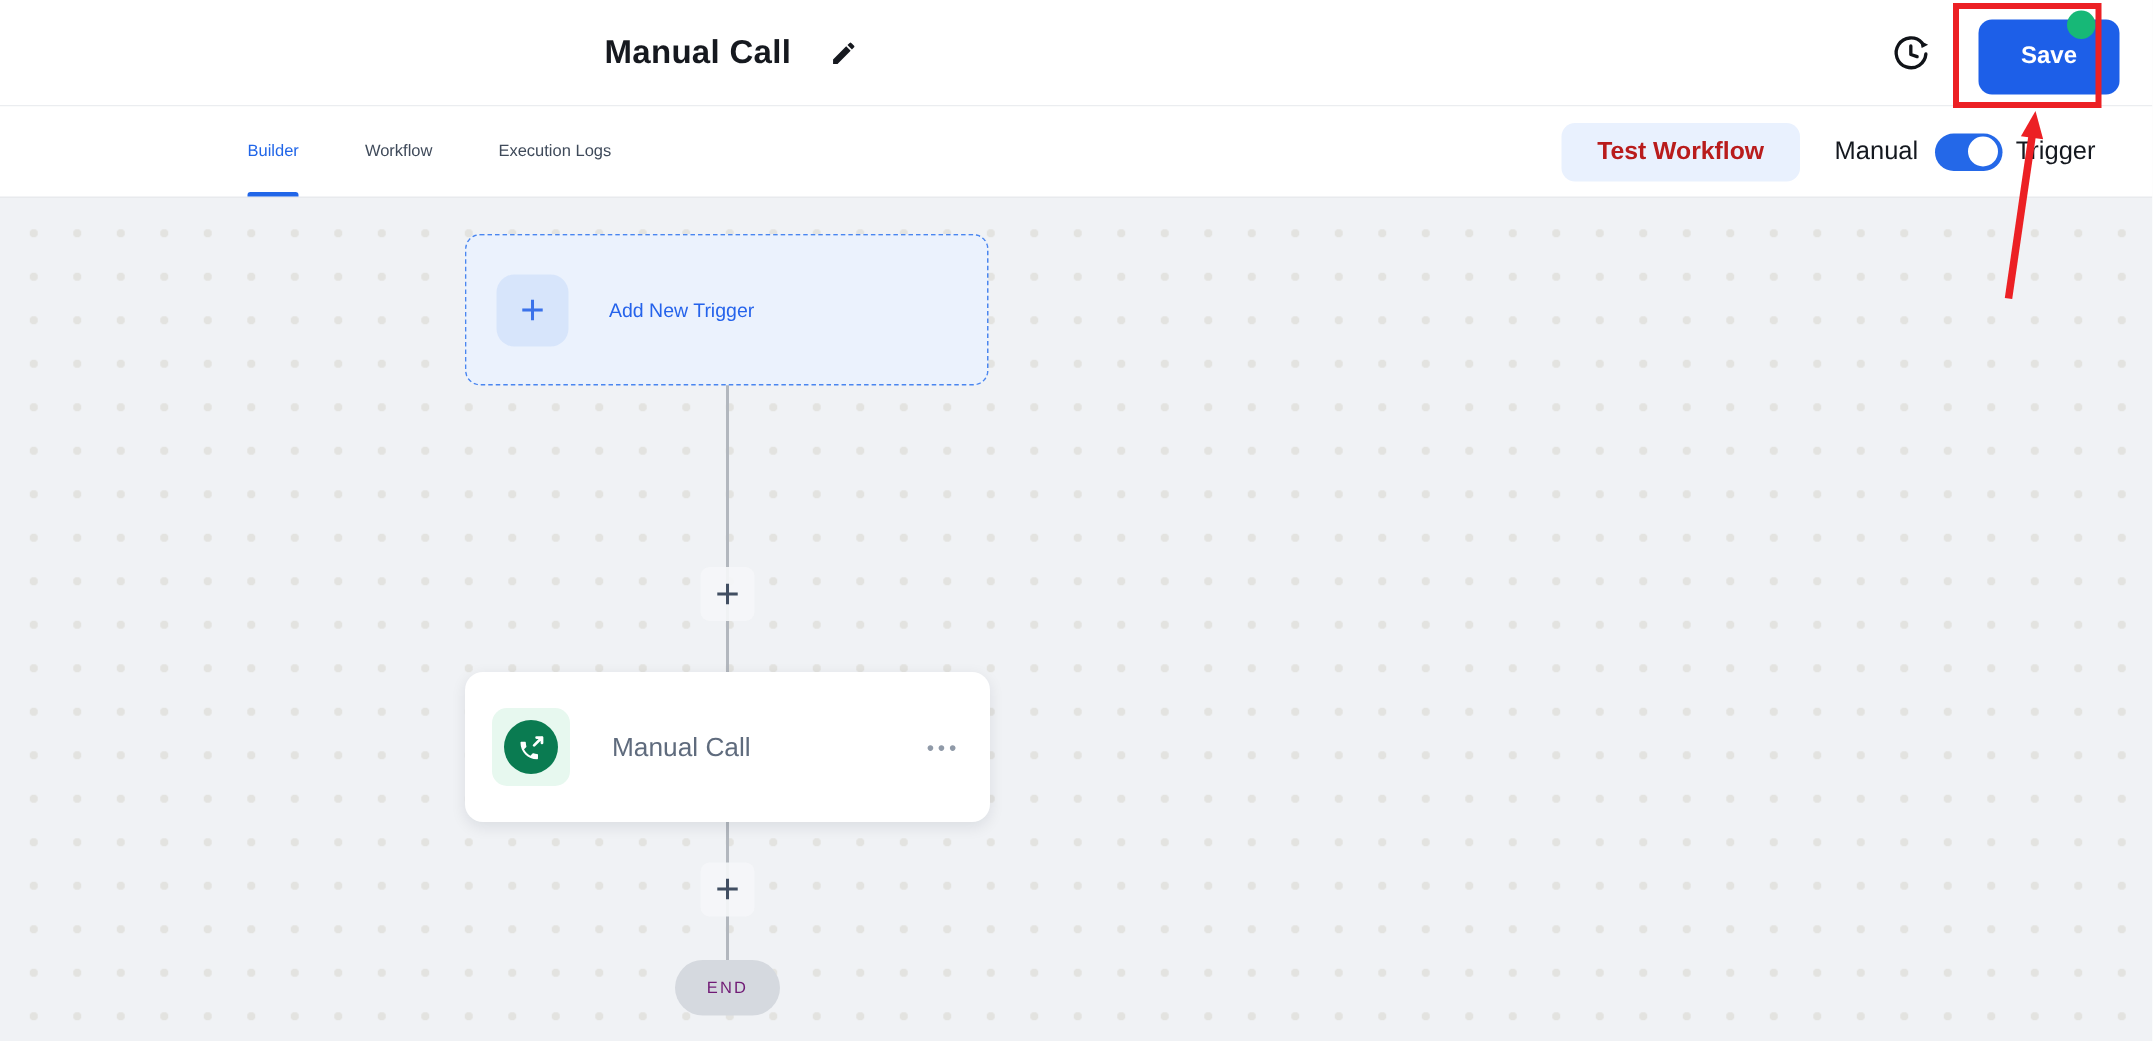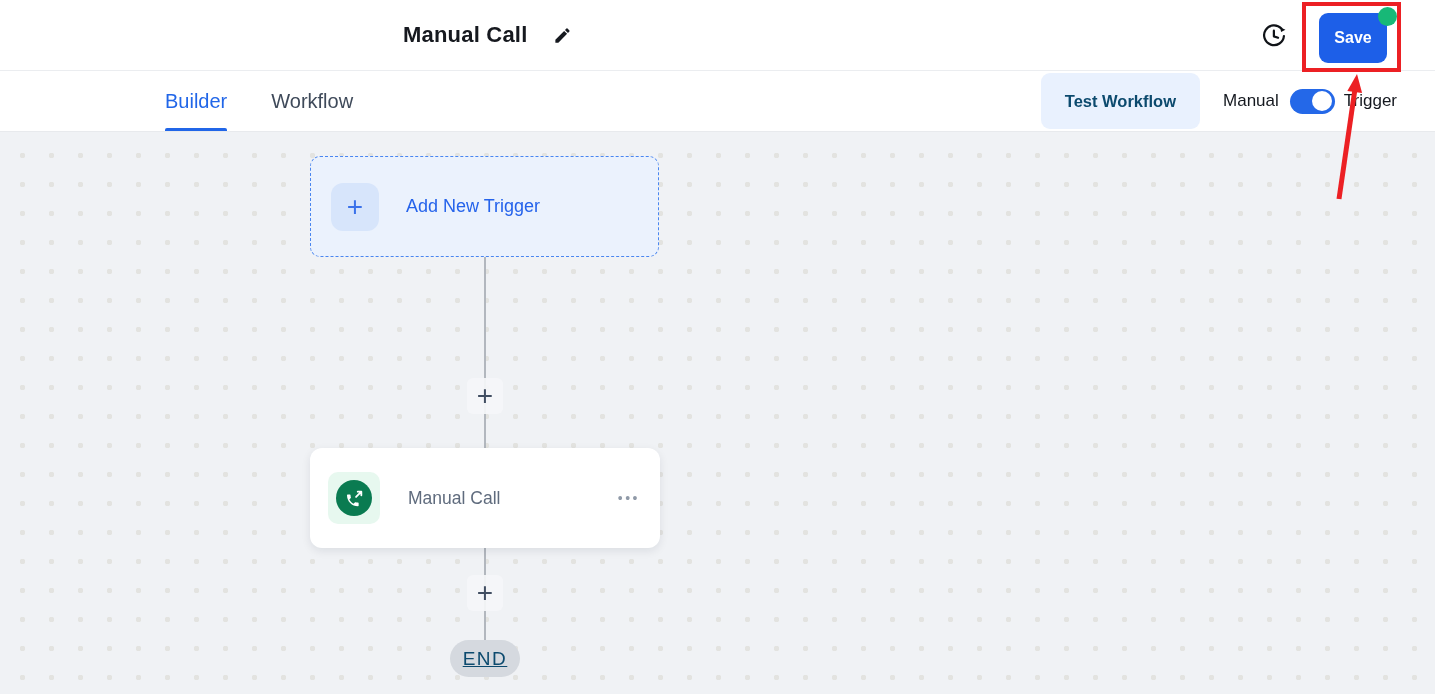--- a/index.html
+++ b/index.html
@@ -12,48 +12,48 @@
   
   .header {
     position:absolute; top:0; left:0; width:100%; height:71px;
     background:#fff; border-bottom:1px solid #ebedf0; z-index:2;
   }
   .title-wrap { position:absolute; left:403px; top:0; height:70px; display:flex; align-items:center; gap:23px; }
   .wf-title { font-size:22px; font-weight:700; color:#16191f; letter-spacing:.2px; }
   .pencil-btn { width:24px; height:24px; display:flex; align-items:center; justify-content:center; cursor:pointer; background:none; border:none; }
   .history-btn { position:absolute; left:1259px; top:21px; width:30px; height:30px; background:none; border:none; display:flex; align-items:center; justify-content:center; cursor:pointer; }
   .save-btn {
-    position:absolute; left:1319px; top:13px; width:68px; height:50px;
+    position:absolute; left:1319px; top:13px; width:94px; height:50px;
     background:#1d5fe8; color:#fff; font-family:inherit; font-size:16px; font-weight:700;
     border:none; border-radius:9px; cursor:pointer;
   }
   .save-dot {
     position:absolute; left:1378px; top:7px; width:19px; height:19px;
     border-radius:50%; background:#17b877; z-index:3;
   }
 
   
   .tabbar {
     position:absolute; top:71px; left:0; width:100%; height:61px;
     background:#fff; border-bottom:1px solid #e8eaed; z-index:2;
   }
   .tabs { position:absolute; left:165px; top:0; height:60px; display:flex; gap:44px; }
   .tab {
     position:relative; height:60px; display:flex; align-items:center;
-    font-size:20px; color:#3f4a5a; cursor:pointer; white-space:nowrap;
+    font-size:11px; color:#3f4a5a; cursor:pointer; white-space:nowrap;
   }
   .tab.active { color:#2166e8; font-weight:500; }
   .tab.active::after {
     content:""; position:absolute; left:0; right:0; bottom:0; height:3px;
     background:#2166e8; border-radius:2px 2px 0 0;
   }
   .tabbar-right { position:absolute; right:38px; top:0; height:60px; display:flex; align-items:center; }
   .test-workflow-btn {
-    height:56px; padding:0 24px; margin-right:23px;
-    background:#e9f1fe; color:#0c4a6e; font-family:inherit; font-size:16.5px; font-weight:600;
+    height:39px; padding:0 24px; margin-right:23px;
+    background:#e9f1fe; color:#b91c1c; font-family:inherit; font-size:16.5px; font-weight:600;
     border:none; border-radius:9px; cursor:pointer;
   }
   .draft-label, .publish-label { font-size:17px; font-weight:500; color:#14181f; }
   .toggle {
     position:relative; width:45px; height:25px; margin:0 9px 0 11px;
     background:#2468e8; border-radius:13px; cursor:pointer; border:none; display:inline-block;
   }
   .toggle .knob {
     position:absolute; top:2.5px; right:3px; width:20px; height:20px;
     background:#fff; border-radius:50%;
@@ -71,21 +71,21 @@
   .trigger-card {
     position:absolute; left:310px; top:24px; width:349px; height:101px;
     background:#ebf2fd; border:1.5px dashed #4a86f0; border-radius:10px;
     display:flex; align-items:center; padding-left:20px; gap:27px; cursor:pointer;
   }
   .trigger-plus-square {
     width:48px; height:48px; background:#d7e5fb; border-radius:12px;
     display:flex; align-items:center; justify-content:center;
     color:#3b72ea; font-size:28px; font-weight:300; line-height:1;
   }
-  .trigger-label { color:#2563eb; font-size:18px; font-weight:500; }
+  .trigger-label { color:#2563eb; font-size:13px; font-weight:500; }
 
   .plus-node {
     position:absolute; width:36px; height:36px; display:flex; align-items:center; justify-content:center;
     left:467px; background:rgba(245,246,248,.92); border-radius:6px;
     color:#414e62; font-size:28px; font-weight:300; line-height:1; cursor:pointer;
   }
   .plus-node.top { top:246px; }
   .plus-node.bottom { top:443px; }
 
   .action-card {
@@ -103,21 +103,21 @@
   }
   .action-label { color:#5f6b7d; font-size:17.5px; }
   .action-menu {
     position:absolute; right:20px; top:0; height:100%; display:flex; align-items:center;
     color:#909aa8; font-size:14px; letter-spacing:2.5px; cursor:pointer;
   }
   .end-pill {
     position:absolute; left:450px; top:508px; width:70px; height:37px;
     background:#d5d9df; border-radius:19px;
     display:flex; align-items:center; justify-content:center;
-    color:#0c4a6e; font-size:19px; letter-spacing:1.5px; font-weight:500;text-decoration:underline;
+    color:#701a75; font-size:11px; letter-spacing:1.5px; font-weight:500;
   }
 
   
   .anno-rect {
     position:absolute; left:1302px; top:2px; width:99px; height:70px;
     border:4px solid #ec2024; z-index:10; pointer-events:none;
   }
   .anno-arrow { position:absolute; left:0; top:0; z-index:10; pointer-events:none; }
 </style>
 </head>
@@ -148,20 +148,21 @@
     </button>
 
     <button class="save-btn">Save</button>
     <span class="save-dot"></span>
   </div>
 
   <div class="tabbar">
     <div class="tabs">
       <div class="tab active">Builder</div>
       <div class="tab">Workflow</div>
+      <div class="tab">Execution Logs</div>
     </div>
     <div class="tabbar-right">
       <button class="test-workflow-btn">Test Workflow</button>
       <span class="draft-label">Manual</span>
       <span class="toggle">
         <span class="knob"></span>
       </span>
       <span class="publish-label">Trigger</span>
     </div>
   </div>

